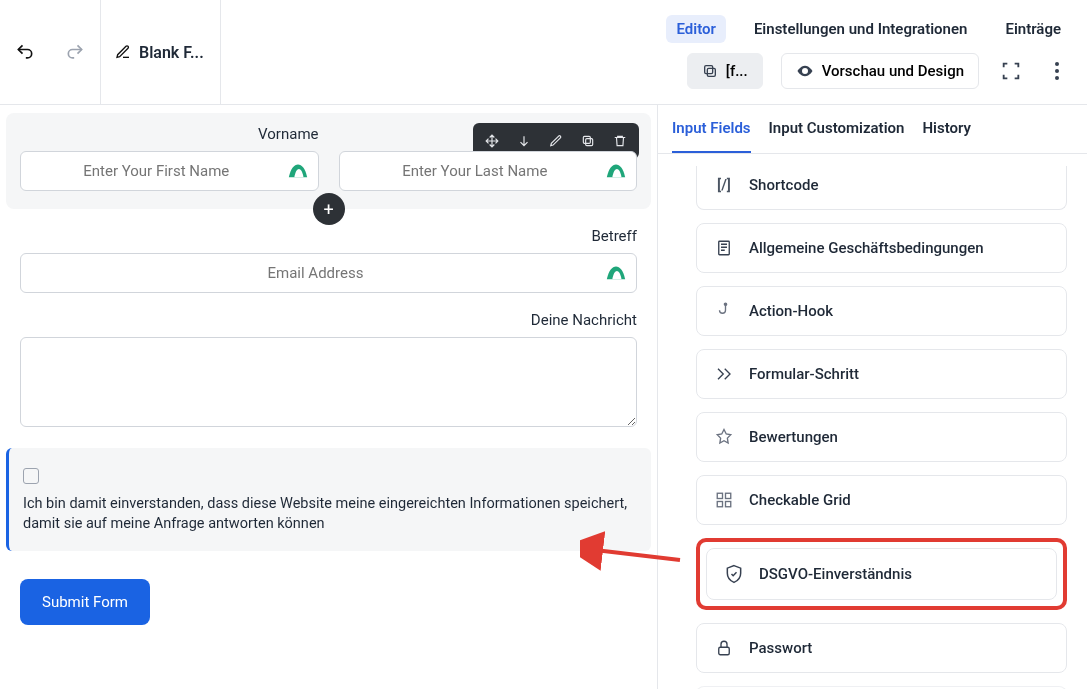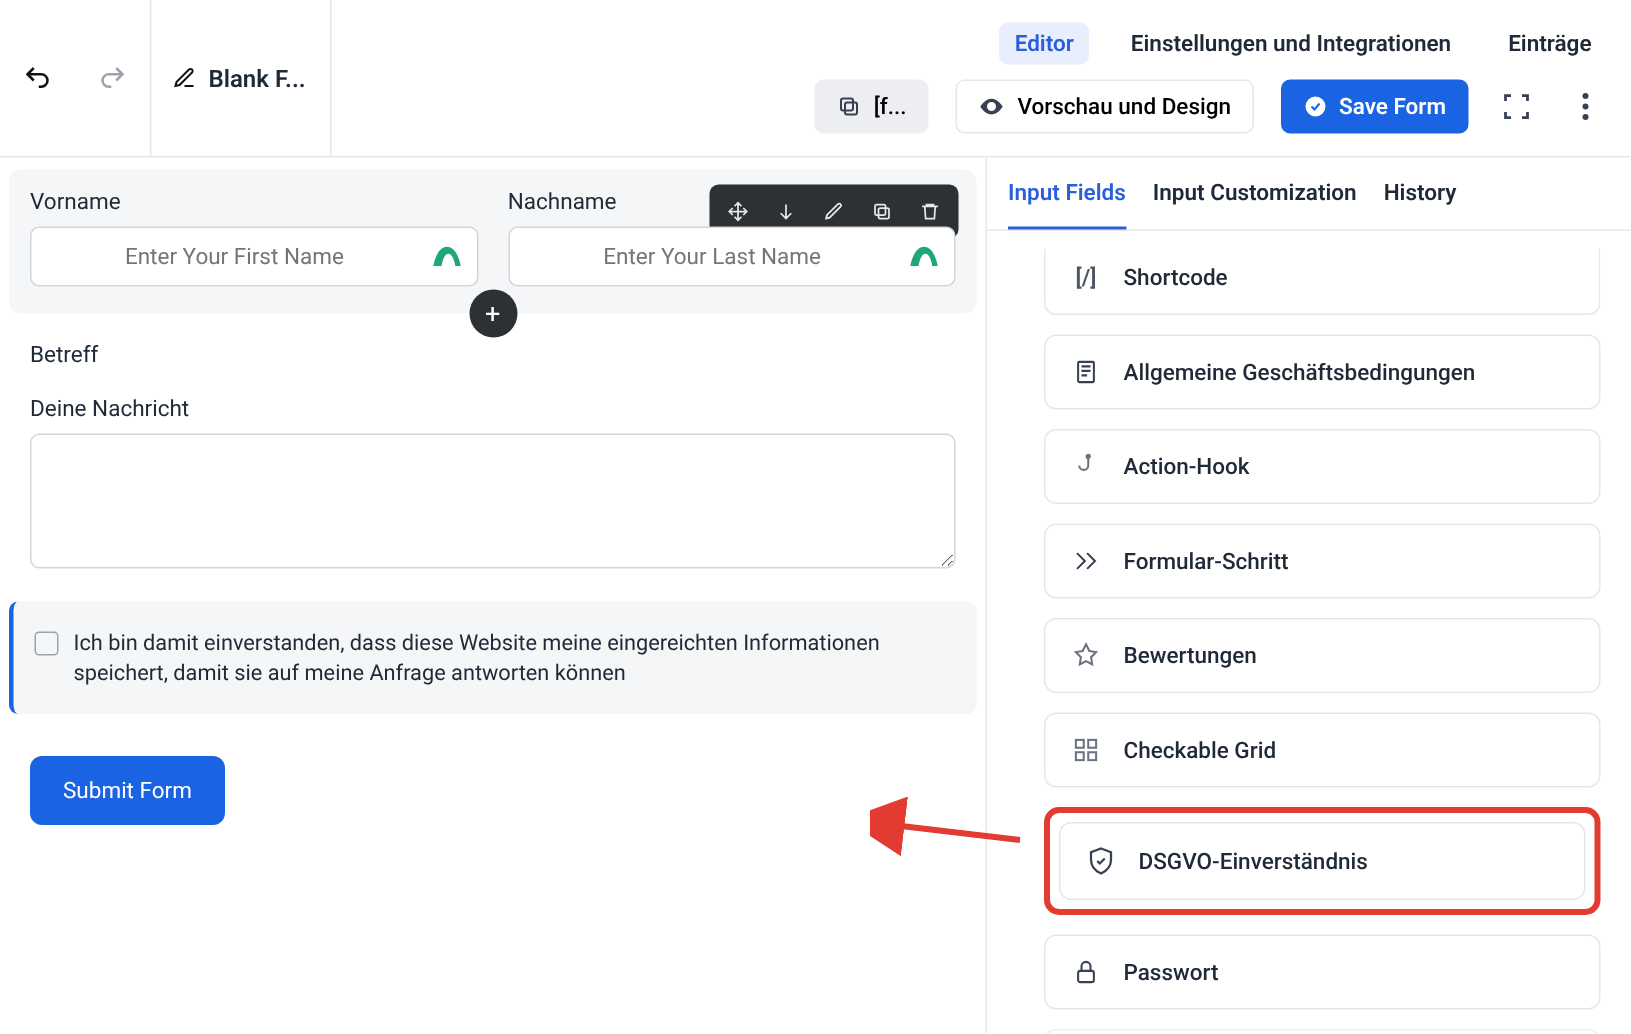--- a/index.html
+++ b/index.html
@@ -24,24 +24,24 @@
     .dot { width: 4px; height: 4px; border-radius: 50%; background: #374151; }
     
     
     .main { display: flex; height: calc(100% - 105px); }
     .form-canvas { flex: 1; padding: 8px 6px 20px 6px; overflow-y: auto; min-width: 0; }
     .sidebar { width: 430px; border-left: 1px solid #e5e7eb; display: flex; flex-direction: column; }
     
     
     .section-gray { background: #f5f6f7; border-radius: 8px; padding: 12px 14px 18px 14px; margin-bottom: 18px; position: relative; }
     .section-plain { padding: 0 14px; margin-bottom: 18px; }
-    .section-gdpr { background: #f5f6f7; border-left: 3px solid #1a63e3; border-radius: 6px; padding: 18px 14px; margin: 0 0 28px 0; display: flex; gap: 10px; position: relative; }
+    .section-gdpr { background: #f5f6f7; border-left: 3px solid #1a63e3; border-radius: 6px; padding: 18px 14px; margin: 0 0 28px 0; display: flex; gap: 10px; position: relative; flex-direction: column; }
     .fields-row { display: flex; gap: 20px; }
     .field-col { flex: 1; }
-    .label { font-size: 15px; margin-bottom: 8px; display: block; }
+    .label { font-size: 15px; margin-bottom: 8px; display: block; text-align: right; }
     .input { width: 100%; padding: 10px 38px 10px 12px; border: 1px solid #d1d5db; border-radius: 6px; font-size: 15px; background: #fff; color: #6b7280; position: relative; text-align: center; }
     .input-wrap { position: relative; }
     .nordbadge { position: absolute; right: 10px; top: 8px; }
     .textarea { width: 100%; min-height: 90px; padding: 10px 12px; border: 1px solid #d1d5db; border-radius: 6px; font-size: 15px; resize: both; }
     .checkbox { width: 16px; height: 16px; border: 1.5px solid #9ca3af; border-radius: 3px; margin-top: 2px; flex-shrink: 0; }
     .submit-btn { background: #1a63e3; color: #fff; border: none; padding: 14px 22px; border-radius: 8px; font-size: 15px; font-weight: 400; cursor: pointer; margin-left: 14px; }
     
     .plus-bubble { position: absolute; left: 50%; bottom: -16px; transform: translateX(-50%); width: 32px; height: 32px; border-radius: 50%; background: #2d3136; color: #fff; display: flex; align-items: center; justify-content: center; font-size: 18px; }
     
     .field-toolbar { position: absolute; right: 12px; top: 10px; background: #2d3136; border-radius: 6px; display: flex; padding: 4px; gap: 2px; }
@@ -100,27 +100,20 @@
             <rect x="4" y="4" width="12" height="12" rx="2"></rect>
           </svg>
         <span>[f...</span>
       </button>
       <button class="btn">
         <svg width="18" height="18" viewBox="0 0 24 24" fill="#374151">
             <path d="M12 5C6 5 2 12 2 12s4 7 10 7 10-7 10-7-4-7-10-7zm0 11a4 4 0 110-8 4 4 0 010 8z"></path>
           </svg>
         <span>Vorschau und Design</span>
       </button>
-      <button class="btn primary">
-        <svg width="16" height="16" viewBox="0 0 24 24" fill="#fff">
-            <circle cx="12" cy="12" r="10"></circle>
-            <path d="M8 12l3 3 5-6" stroke="#1a63e3" stroke-width="2" fill="none"></path>
-          </svg>
-        <span>Save Form</span>
-      </button>
       <div class="icon-btn">
         <svg width="22" height="22" viewBox="0 0 24 24" fill="none" stroke="#374151" stroke-width="2">
             <path d="M4 8V4h4M20 8V4h-4M4 16v4h4M20 16v4h-4"></path>
           </svg>
       </div>
       <div class="icon-btn">
         <div class="kebab">
             <div class="dot"></div>
             <div class="dot"></div>
             <div class="dot"></div>
@@ -182,20 +175,27 @@
                 <path d="M8 20 C9 14 11 11 13 11 C15 11 17 14 18 20 Z" fill="#fff"></path>
               </svg>
           </div>
         </div>
       </div>
       <div class="plus-bubble">+</div>
     </div>
     
     <div class="section-plain">
       <label class="label">Betreff</label>
+      <div class="input-wrap">
+        <input class="input" placeholder="Email Address" style="">
+        <svg class="nordbadge" width="22" height="22" viewBox="0 0 24 24">
+            <path d="M2 20 C4 10 8 6 12 6 C16 6 20 10 22 20 Z" fill="#1fa67a"></path>
+            <path d="M8 20 C9 14 11 11 13 11 C15 11 17 14 18 20 Z" fill="#fff"></path>
+          </svg>
+      </div>
     </div>
     
     <div class="section-plain">
       <label class="label">Deine Nachricht</label>
       <textarea class="textarea" style=""></textarea>
     </div>
     
     <div class="section-gdpr">
       <div class="checkbox"></div>
       <span style="font-size:14.5px; line-height:1.35;">Ich bin damit einverstanden, dass diese Website meine eingereichten Informationen speichert, damit sie auf meine Anfrage antworten können</span>

